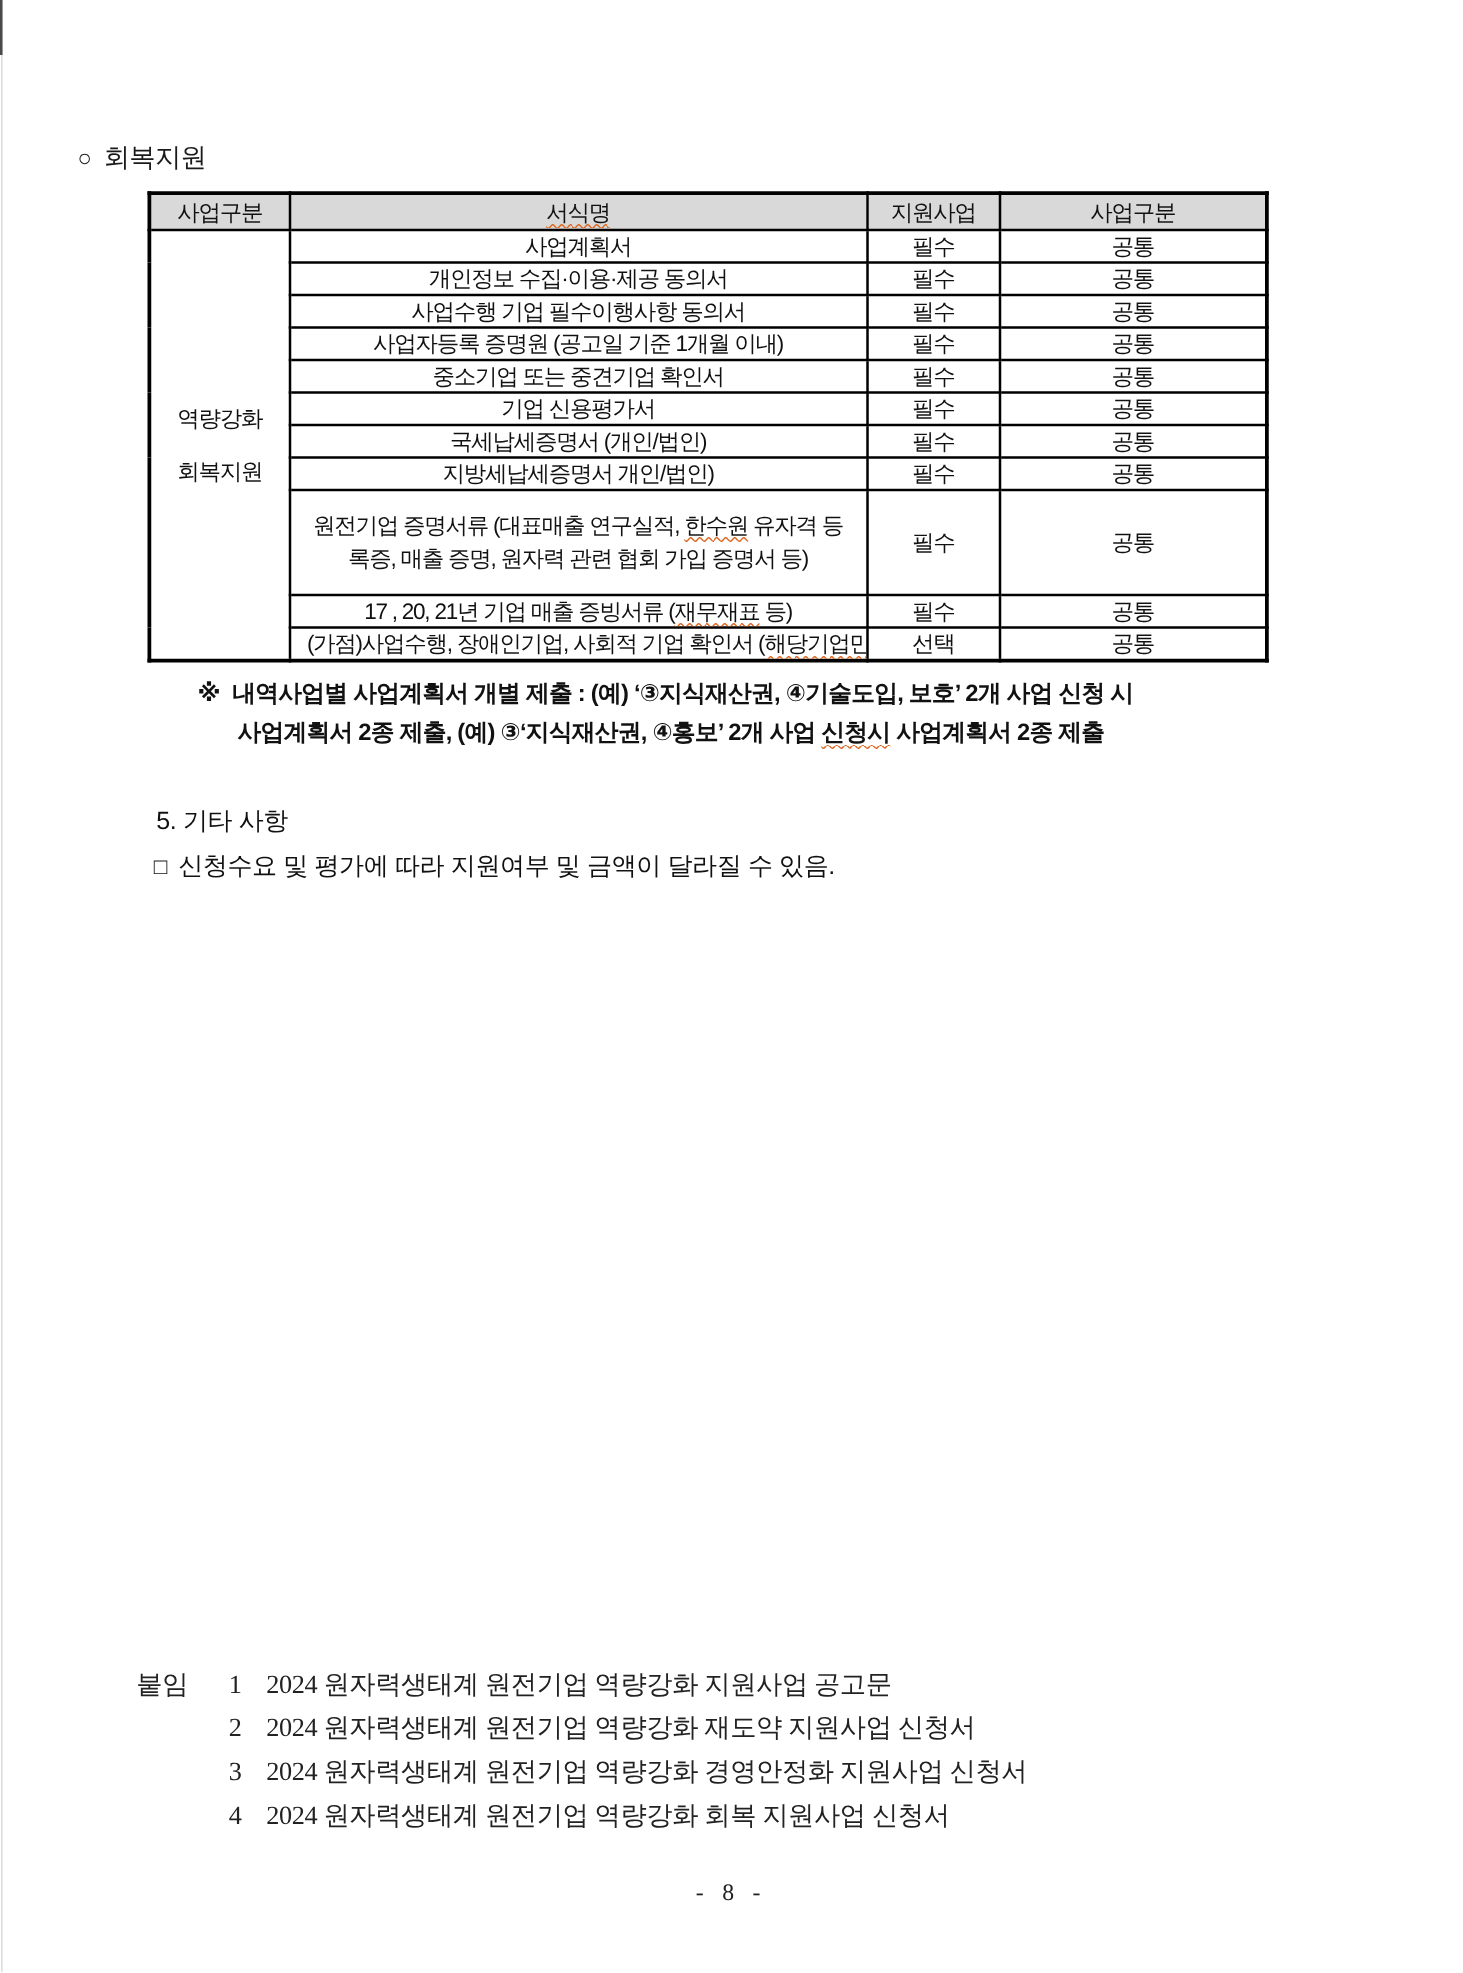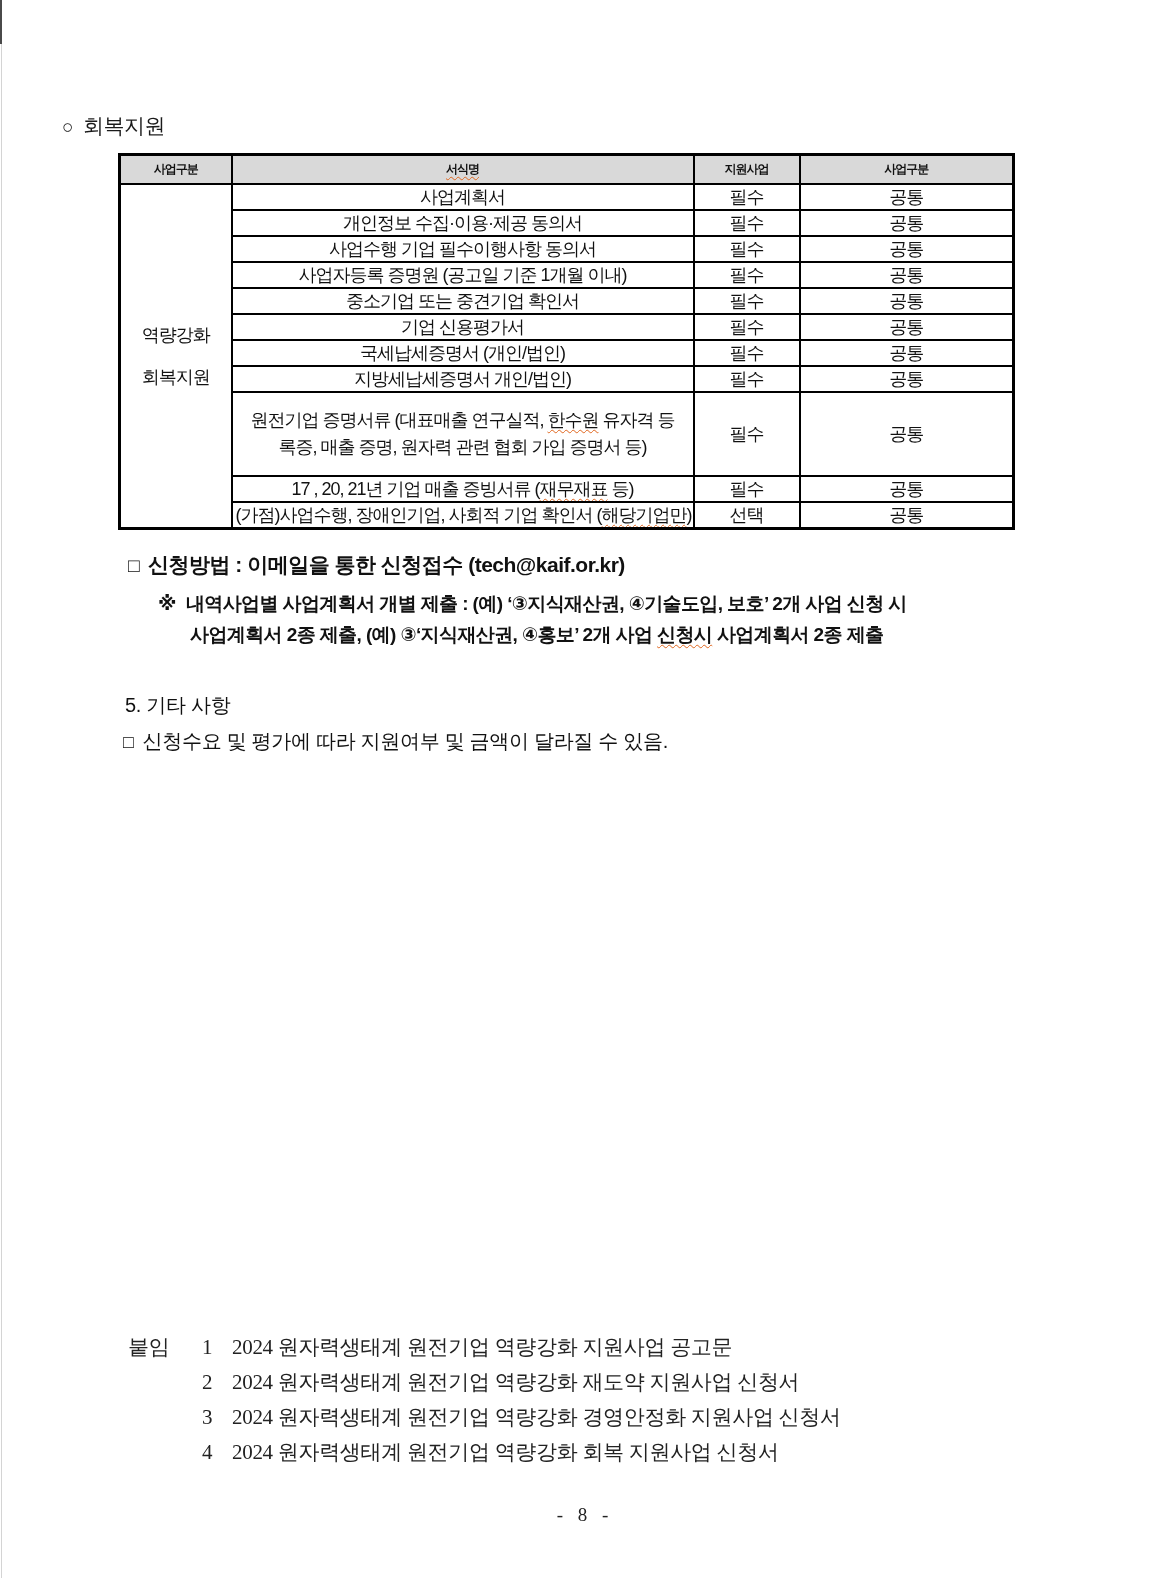--- a/index.html
+++ b/index.html
@@ -41,33 +41,33 @@
     border-collapse: collapse;
     table-layout: fixed;
     border: 3px solid #000;
   }
   table.docs th, table.docs td {
     border: 2px solid #000;
     overflow: hidden;
   }
   table.docs th {
     background: #d9d9d9;
-    font-weight: bold;
-    font-size: 12px;
+    font-weight: normal;
+    font-size: 18px;
     letter-spacing: -1px;
     height: 25px;
     padding: 1px 2px;
     text-align: center;
   }
   table.docs td {
     text-align: center;
     font-size: 18px;
     letter-spacing: -1px;
     height: 24px;
-    padding: 0 3px;
+    padding: 0 13px;
     white-space: nowrap;
   }
   td.cat-cell {
     font-size: 19px;
     letter-spacing: -0.5px;
     line-height: 2.35;
     white-space: normal;
     vertical-align: middle;
   }
   tr.tall td { height: 54px; }
@@ -130,21 +130,21 @@
   .others-item {
     margin: 9px 0 0 123px;
     font-size: 20px;
     letter-spacing: -0.3px;
   }
   .others-item .bullet { margin-right: 9px; font-size: 18px; }
 
   .attachments {
     position: absolute;
     top: 1330px;
-    left: 128px;
+    left: 109px;
     font-family: "Liberation Serif", "DejaVu Serif", serif;
     font-size: 21px;
     color: #222;
     letter-spacing: -0.3px;
   }
   .att-line { height: 35px; line-height: 35px; white-space: nowrap; }
   .att-label { display: inline-block; width: 74px; }
   .att-num { display: inline-block; width: 30px; }
 
   .page-number {
@@ -248,23 +248,20 @@
       <tr>
         <td class="form-cell condensed">
           <span>(가점)사업수행, 장애인기업, 사회적 기업 확인서 (</span><span class="sq">해당기업만</span><span>)</span>
         </td>
         <td>선택</td>
         <td>공통</td>
       </tr>
     </tbody>
   </table>
 
-  <div class="apply-method">
-    <span class="bullet">□</span><span>신청방법 : 이메일을 통한 신청접수 (tech@kaif.or.kr)</span>
-  </div>
 
 
 
   <div class="note1">
     <span class="bullet">※</span><span>내역사업별 사업계획서 개별 제출 : (예) ‘③지식재산권, ④기술도입, 보호’ 2개 사업 신청 시</span>
   </div>
 
   <div class="note2">
     <span>사업계획서 2종 제출, (예) ③‘지식재산권, ④홍보’ 2개 사업 </span><span class="sq">신청시</span><span> 사업계획서 2종 제출</span>
   </div>

